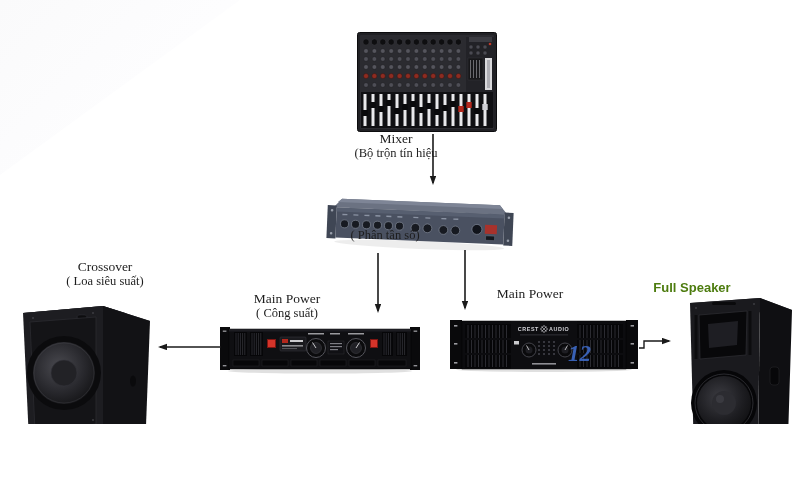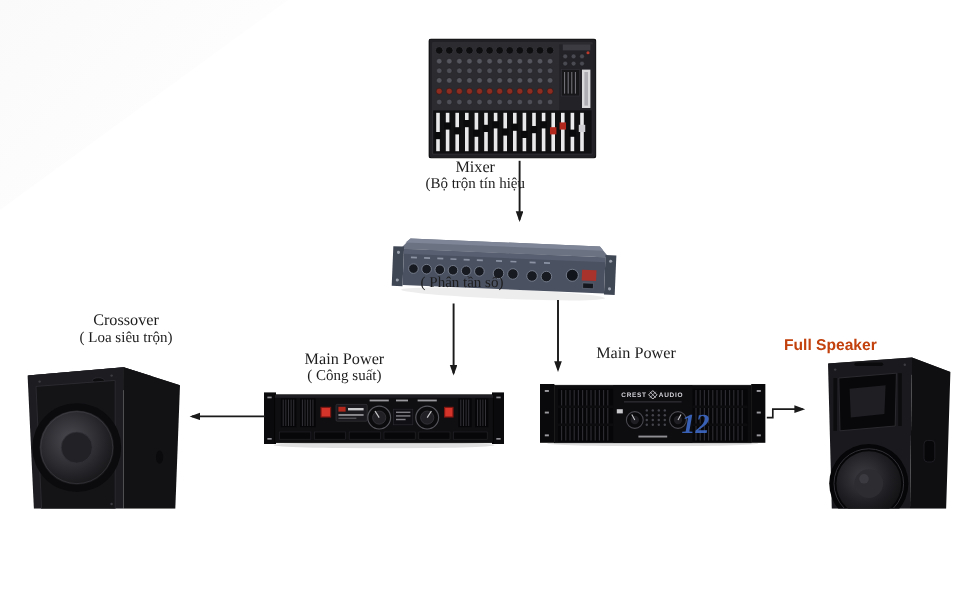--- a/index.html
+++ b/index.html
@@ -8,21 +8,21 @@
     font-family:"Liberation Serif",serif;
   }
   :root{--orange:#F2561D;--ink:#1d1d1d;}
   .wm{position:absolute;left:0;top:0;width:240px;height:175px;
       background:linear-gradient(135deg,#fafafb 0%,#fdfdfe 55%,#ffffff 100%);
       clip-path:polygon(0 0,100% 0,0 100%);pointer-events:none;}
   .dev{position:absolute;text-align:center;}
   .lbl{position:absolute;text-align:center;color:var(--ink);line-height:1.14;z-index:5;}
   .lbl .t{font-size:13.5px;display:block;}
   .lbl .s{font-size:12.5px;display:block;}
-  .lbl-sans{font-family:"Liberation Sans",sans-serif;font-weight:600;color:#c2410c;font-size:13px;}
+  .lbl-sans{font-family:"Liberation Sans",sans-serif;font-weight:600;color:#4d7c0f;font-size:13px;}
   .arrows{position:absolute;left:0;top:0;z-index:4;pointer-events:none;}
   
   .footer{position:absolute;right:3px;bottom:11px;display:flex;gap:5px;z-index:6;
           font-family:"Liberation Sans",sans-serif;}
   .pill{display:inline-flex;align-items:center;height:25px;border:2px solid var(--orange);
         border-radius:16px;background:#fff;overflow:hidden;padding-right:13px;text-decoration:none;}
   .pill-ic{width:52px;height:29px;background:var(--orange);
            clip-path:polygon(0 0,100% 0,72% 100%,0 100%);
            display:flex;align-items:center;box-sizing:border-box;padding-left:14px;flex:0 0 auto;}
   .pill-ic svg{width:16px;height:16px;display:block;}
@@ -434,21 +434,21 @@
           <circle cx="99" cy="36" r="1"></circle>
           <circle cx="104" cy="36" r="1"></circle>
       </g>
       <rect x="82" y="45" width="24" height="1.6" fill="#8e8e93"></rect>
       <text x="118" y="43" font-family="Liberation Serif, serif" font-style="italic" font-weight="bold" font-size="23" fill="#3f6ccb" opacity="0.88">12</text>
     </svg>
   </div>
 
   <div class="lbl" style="left:35px;top:259px;width:140px;">
     <span class="t">Crossover</span>
-    <span class="s">( Loa siêu trộn)</span>
+    <span class="s">( Loa siêu suất)</span>
   </div>
 
   <div class="dev" style="left:20px;top:297px;width:130px;height:150px;">
     <svg width="130" height="150" viewBox="0 0 130 150">
       <defs>
         <radialGradient id="subcone" cx="42%" cy="40%" r="70%">
           <stop offset="0%" stop-color="#4a4a50"></stop>
             <stop offset="55%" stop-color="#2a2a2f"></stop>
             <stop offset="100%" stop-color="#111113"></stop>
         </radialGradient>

